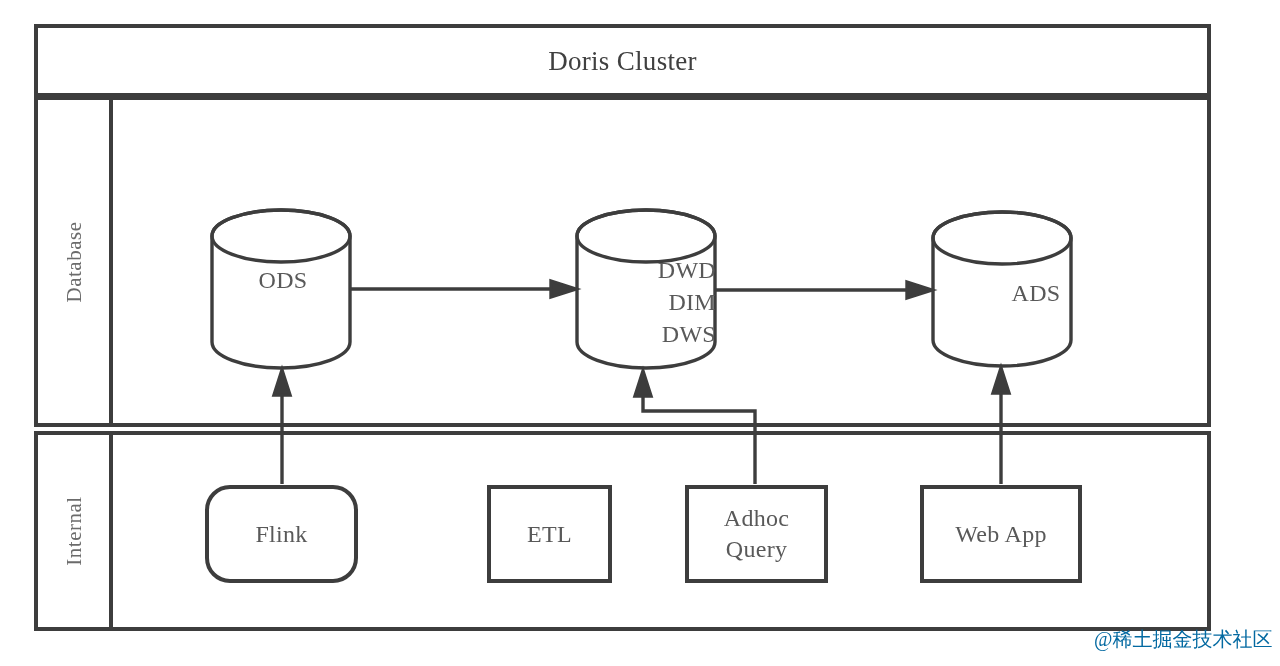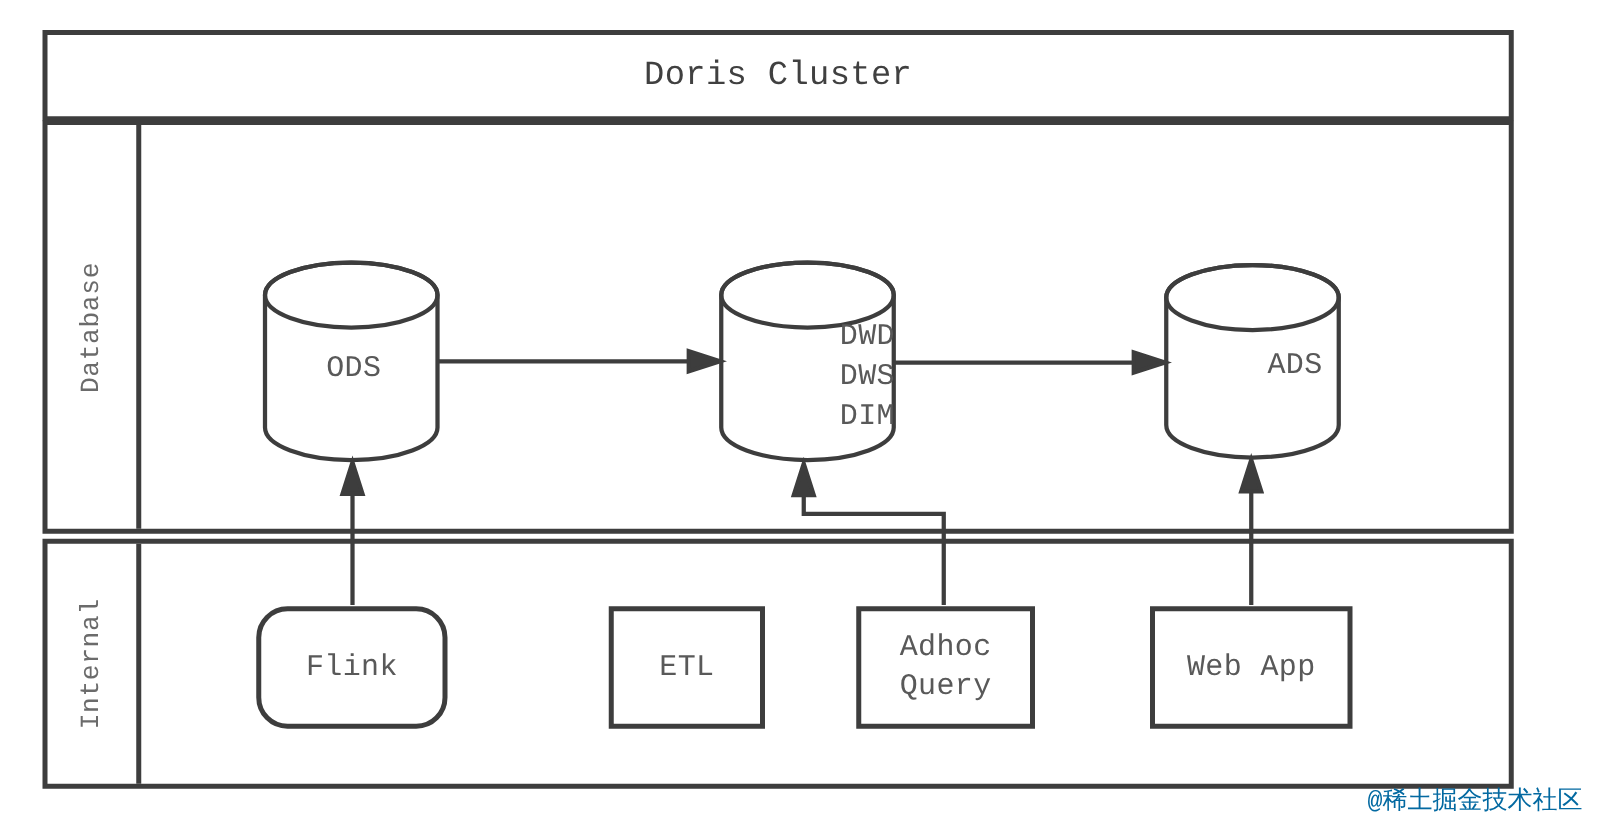--- a/index.html
+++ b/index.html
@@ -5,21 +5,21 @@
   html, body {
     margin: 0;
     padding: 0;
     background: #ffffff;
   }
   .canvas {
     position: relative;
     width: 1280px;
     height: 666px;
     background: #ffffff;
-    font-family: Liberation Mono, monospace;
+    font-family: Liberation Serif, serif;
     overflow: hidden;
   }
   .band {
     position: absolute;
     left: 34px;
     width: 1177px;
     border: 4px solid #3d3d3d;
     background: #ffffff;
     box-sizing: border-box;
   }
@@ -151,26 +151,26 @@
         <polygon points="643,371 635,396 651,396" fill="#3d3d3d"></polygon>
       </g>
 
       <g>
         <line x1="1001" y1="484" x2="1001" y2="392"></line>
         <polygon points="1001,368 993,393 1009,393" fill="#3d3d3d"></polygon>
       </g>
     </g>
   </svg>
 
-  <div class="node-label" style="left:211px; top:280px; width:144px;">ODS</div>
+  <div class="node-label" style="left:211px; top:264px; width:144px;">ODS</div>
 
   <div class="node-label" style="left:576px; top:254px; width:140px;text-align:right;">
     <span>DWD</span>
+    <span>DIM</span>
     <span>DWS</span>
-    <span>DIM</span>
   </div>
 
   <div class="node-label" style="left:966px; top:277px; width:140px;">ADS</div>
 
   <div class="box" style="left:205px; width:153px;border-radius:25px;">
     <span>Flink</span>
   </div>
 
   <div class="box" style="left:487px; width:125px;">
     <span>ETL</span>

